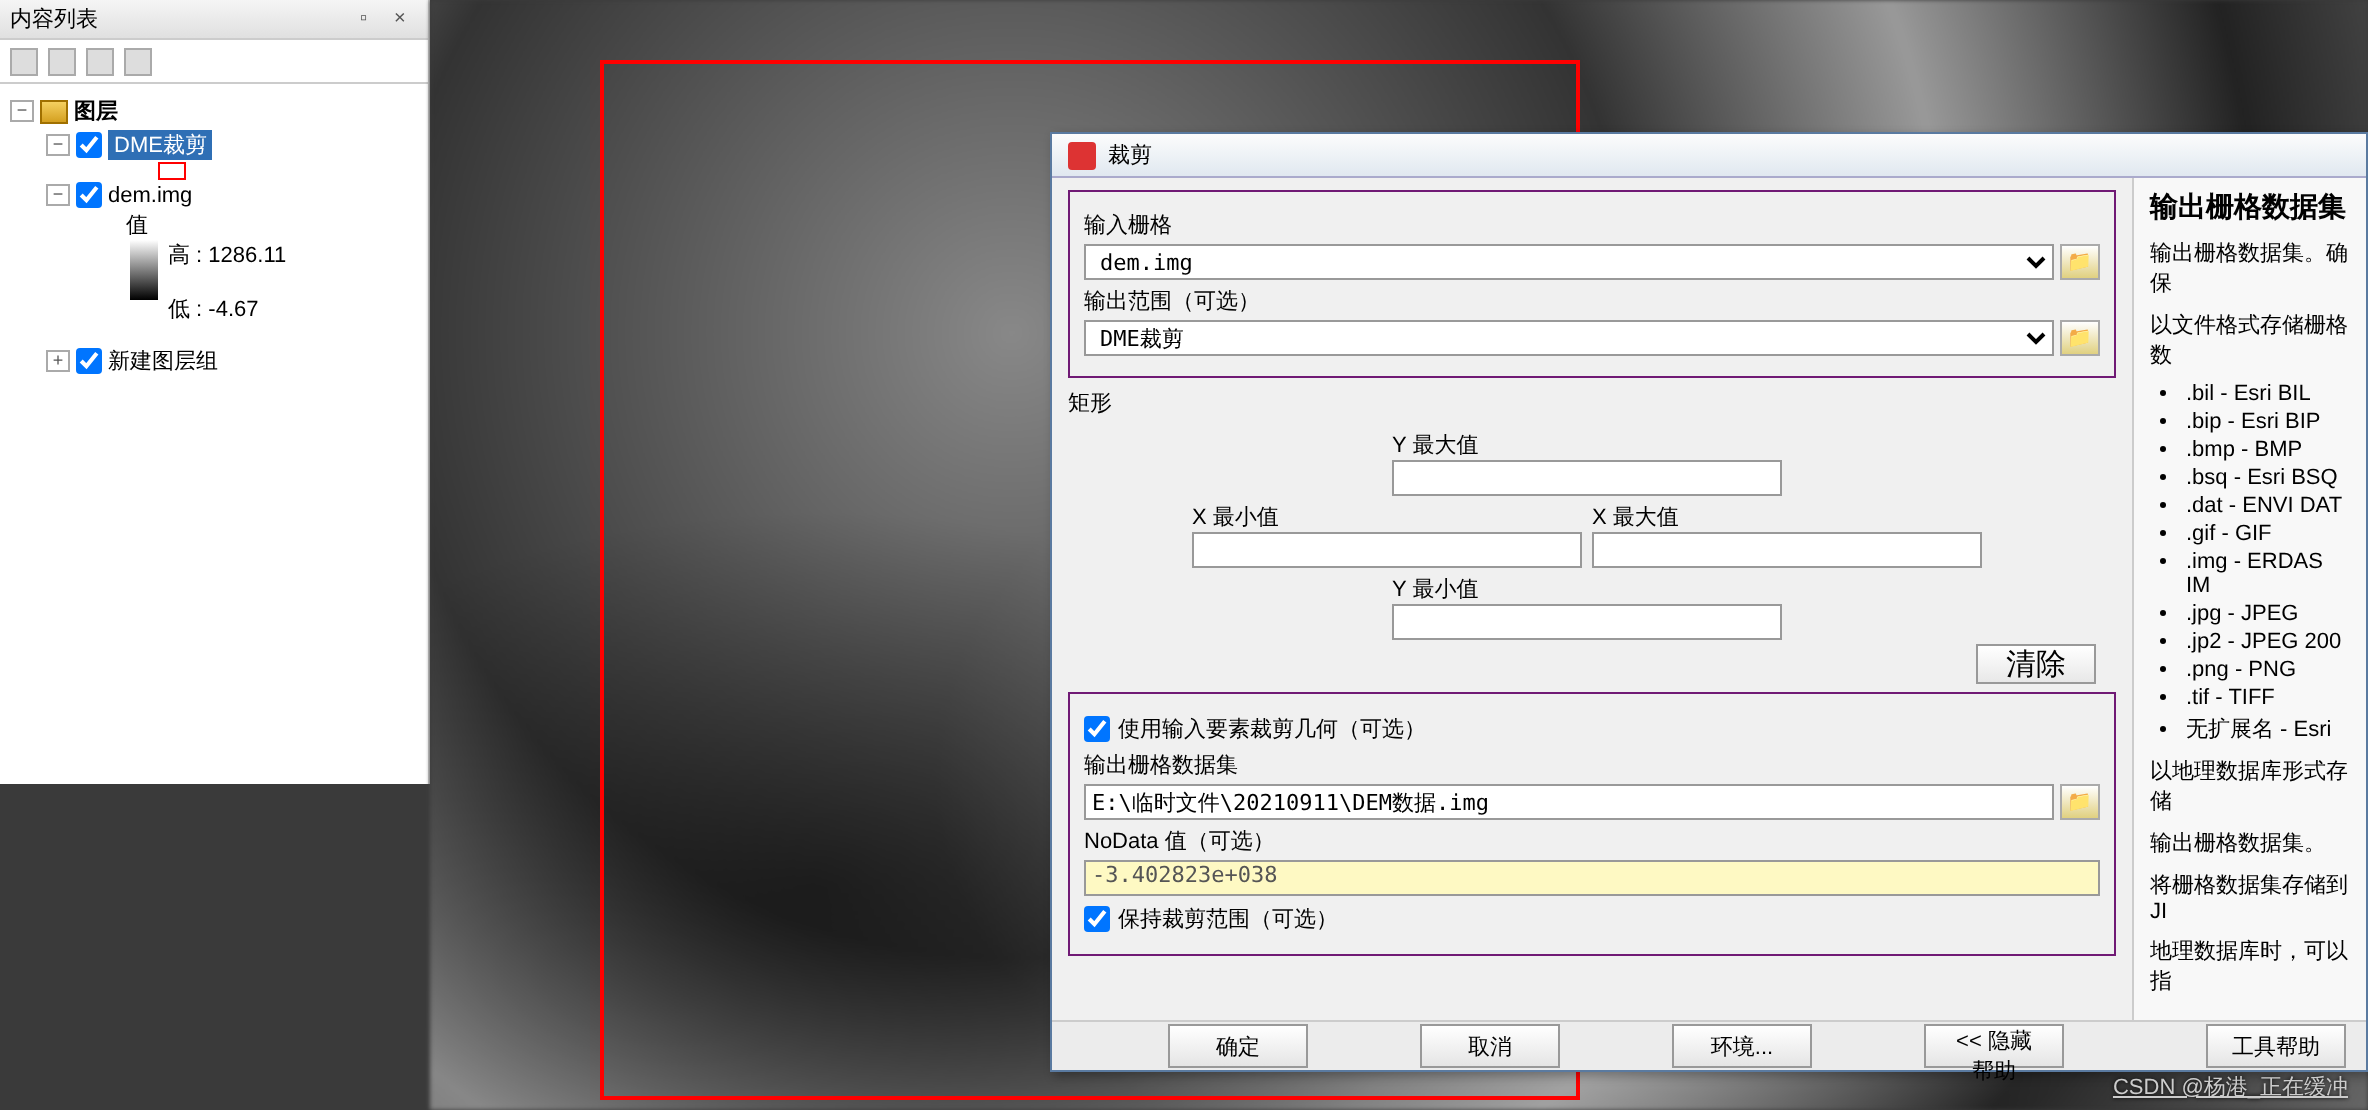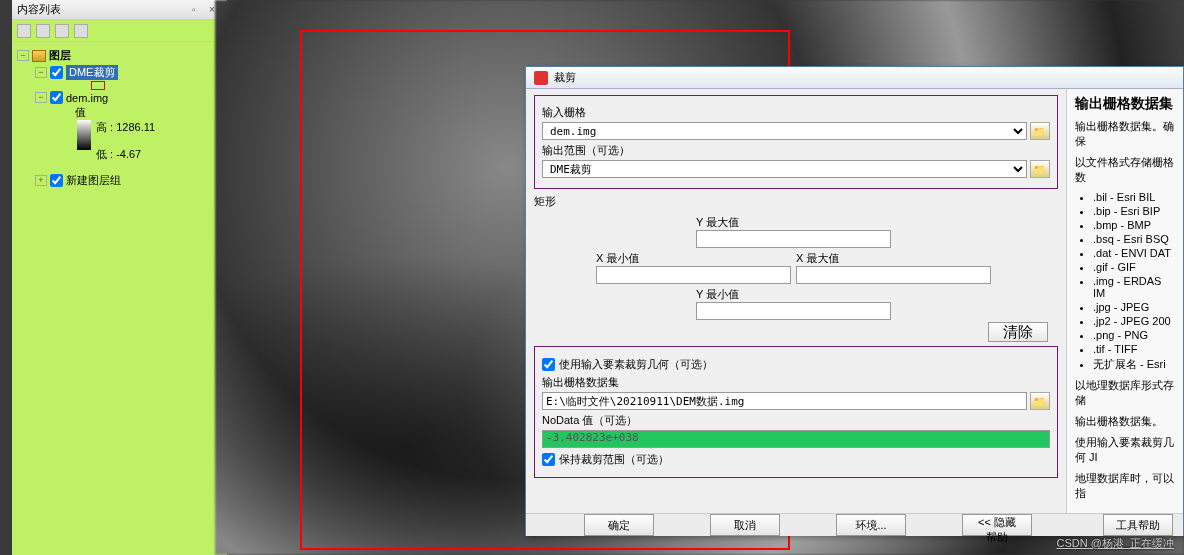--- a/index.html
+++ b/index.html
@@ -1,17 +1,17 @@
 <!DOCTYPE html>
 <html><head>
 <meta charset="utf-8">
 <style>
 * { box-sizing: border-box; margin: 0; padding: 0; }
 body { font-family: "Microsoft YaHei", SimSun, sans-serif; font-size: 11px; background: #3a3a3a; width: 1184px; height: 555px; overflow: hidden; position: relative; }
-.toc-panel { position: absolute; left: 12px; top: 0; width: 215px; height: 555px; background: #bef264; border-right: 1px solid #ccc; }
+.toc-panel { position: absolute; left: 0; top: 0; width: 215px; height: 392px; background: #ffffff; border-right: 1px solid #ccc; }
 .toc-header { height: 20px; background: linear-gradient(#f5f5f5,#e0e0e0); border-bottom: 1px solid #ccc; padding: 2px 5px; font-size: 11px; display: flex; align-items: center; justify-content: space-between; }
 .toc-header-btns span { display: inline-block; width: 12px; height: 12px; font-size: 10px; color: #555; cursor: pointer; margin-left: 2px; }
 .toc-toolbar { height: 22px; border-bottom: 1px solid #ccc; padding: 2px 5px; display: flex; gap: 5px; align-items: center; }
 .toc-toolbar span { width: 14px; height: 14px; display: inline-block; background: #ddd; border: 1px solid #aaa; cursor: pointer; }
 .tree { padding: 5px; }
 .tree-item { display: flex; align-items: center; padding: 1px 0; }
 .expander { width: 12px; text-align: center; font-size: 9px; color: #555; cursor: pointer; border: 1px solid #aaa; line-height: 9px; margin-right: 3px; }
 .tree-checkbox { margin-right: 3px; }
 .tree-icon { width: 14px; height: 12px; margin-right: 3px; display: inline-block; }
 .layers-icon { background: linear-gradient(#f5d060,#d4a020); border: 1px solid #a07000; }
@@ -36,21 +36,21 @@
 .field-row { display: flex; gap: 3px; align-items: center; margin-bottom: 3px; }
 .field-input { flex: 1; height: 18px; border: 1px solid #999; background: #fff; padding: 0 3px; font-size: 11px; font-family: monospace; }
 .browse-btn { width: 20px; height: 18px; background: linear-gradient(#fff,#e0d080); border: 1px solid #aaa; cursor: pointer; display: flex; align-items: center; justify-content: center; font-size: 10px; }
 .extent-grid { padding: 4px 10px; }
 .ext-row { display: flex; justify-content: center; margin: 3px 0; }
 .ext-cell { width: 200px; }
 .ext-cell.center { margin: 0 auto; }
 .ext-input { width: 195px; height: 18px; border: 1px solid #999; background: #fff; text-align: right; padding: 0 3px; color: #bbb; font-size: 10px; }
 .clear-btn { width: 60px; height: 20px; border: 1px solid #999; background: linear-gradient(#fff,#e8e8e8); cursor: pointer; float: right; margin-top: 2px; font-size: 15px; }
 .chk-row { display: flex; align-items: center; gap: 4px; margin: 3px 0; }
-.readonly-box { height: 18px; border: 1px solid #999; background: #22c55e; padding: 0 3px; font-size: 11px; font-family: monospace; color: #555; }
+.readonly-box { height: 18px; border: 1px solid #999; background: #fef9c3; padding: 0 3px; font-size: 11px; font-family: monospace; color: #555; }
 .dlg-footer { height: 32px; border-top: 1px solid #ccc; display: flex; justify-content: flex-end; align-items: center; gap: 8px; padding: 0 10px; background: #ececec; }
 .dlg-footer button { min-width: 70px; height: 22px; border: 1px solid #999; background: linear-gradient(#fff,#e5e5e5); cursor: pointer; font-size: 11px; padding: 0 10px; margin-left: 48px; }
 .side-title { font-weight: bold; font-size: 14px; margin-bottom: 6px; }
 .side-list { margin-left: 18px; }
 .side-list li { font-size: 11px; margin: 2px 0; list-style: disc; }
 .side-p { font-size: 11px; margin: 6px 0; }
 .watermark { position: absolute; right: 10px; bottom: 4px; color: #ccc; font-size: 11px; z-index: 50; text-shadow: 0 0 2px #000; text-decoration: underline; }
 </style>
 </head>
 <body>
@@ -189,21 +189,21 @@
         <li>.gif - GIF</li>
         <li>.img - ERDAS IM</li>
         <li>.jpg - JPEG</li>
         <li>.jp2 - JPEG 200</li>
         <li>.png - PNG</li>
         <li>.tif - TIFF</li>
         <li>无扩展名 - Esri</li>
       </ul>
       <p class="side-p">以地理数据库形式存储</p>
       <p class="side-p">输出栅格数据集。</p>
-      <p class="side-p">使用输入要素裁剪几何 JI</p>
+      <p class="side-p">将栅格数据集存储到 JI</p>
       <p class="side-p">地理数据库时，可以指</p>
     </div>
   </div>
   <div class="dlg-footer">
     <button>确定</button>
     <button>取消</button>
     <button>环境...</button>
     <button>&lt;&lt; 隐藏帮助</button>
     <div style="width:12px"></div>
     <button>工具帮助</button>

